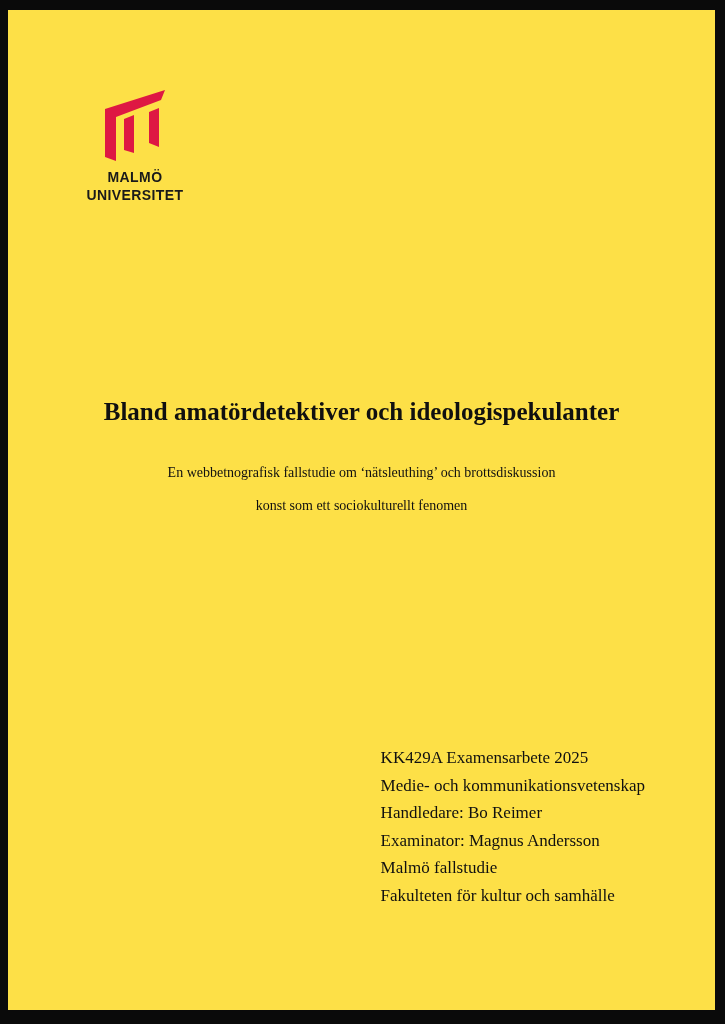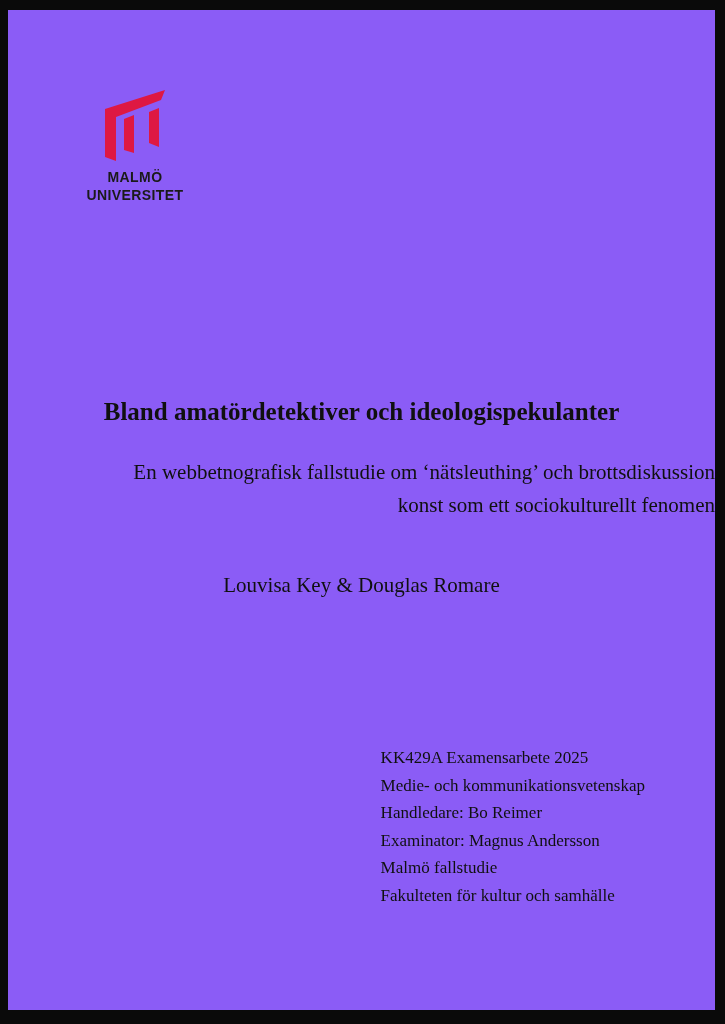--- a/index.html
+++ b/index.html
@@ -6,21 +6,21 @@
     margin: 0;
     padding: 0;
     background: #2b2b2b;
     font-family: "Liberation Serif", serif;
   }
   .sheet {
     position: relative;
     width: 725px;
     height: 1024px;
     margin: 0 auto;
-    background: #8b5cf6;
+    background: #fde047;
     box-sizing: border-box;
     border-style: solid;
     border-color: #0a0a0a;
     border-width: 10px 10px 14px 8px;
     overflow: hidden;
   }
   
   .logo-block {
     position: absolute;
     top: 78px;
@@ -53,22 +53,22 @@
     text-align: center;
     font-size: 25px;
     font-weight: bold;
     color: #101010;
   }
   .subtitle {
     position: absolute;
     top: 446px;
     left: 0;
     right: 0;
-    text-align: right;
-    font-size: 21px;
+    text-align: center;
+    font-size: 14px;
     line-height: 33px;
     font-weight: normal;
     color: #101010;
   }
   .authors {
     position: absolute;
     top: 563px;
     left: 0;
     right: 0;
     text-align: center;
@@ -107,21 +107,20 @@
     </div>
   </div>
 
   <h1 class="title">Bland amatördetektiver och ideologispekulanter</h1>
 
   <div class="subtitle">
     <div>En webbetnografisk fallstudie om ‘nätsleuthing’ och brottsdiskussion</div>
     <div>konst som ett sociokulturellt fenomen</div>
   </div>
 
-  <div class="authors">Louvisa Key &amp; Douglas Romare</div>
 
   <div class="course-block">
     <div>KK429A Examensarbete 2025</div>
     <div>Medie- och kommunikationsvetenskap</div>
     <div>Handledare: Bo Reimer</div>
     <div>Examinator: Magnus Andersson</div>
     <div>Malmö fallstudie</div>
     <div>Fakulteten för kultur och samhälle</div>
   </div>
 

